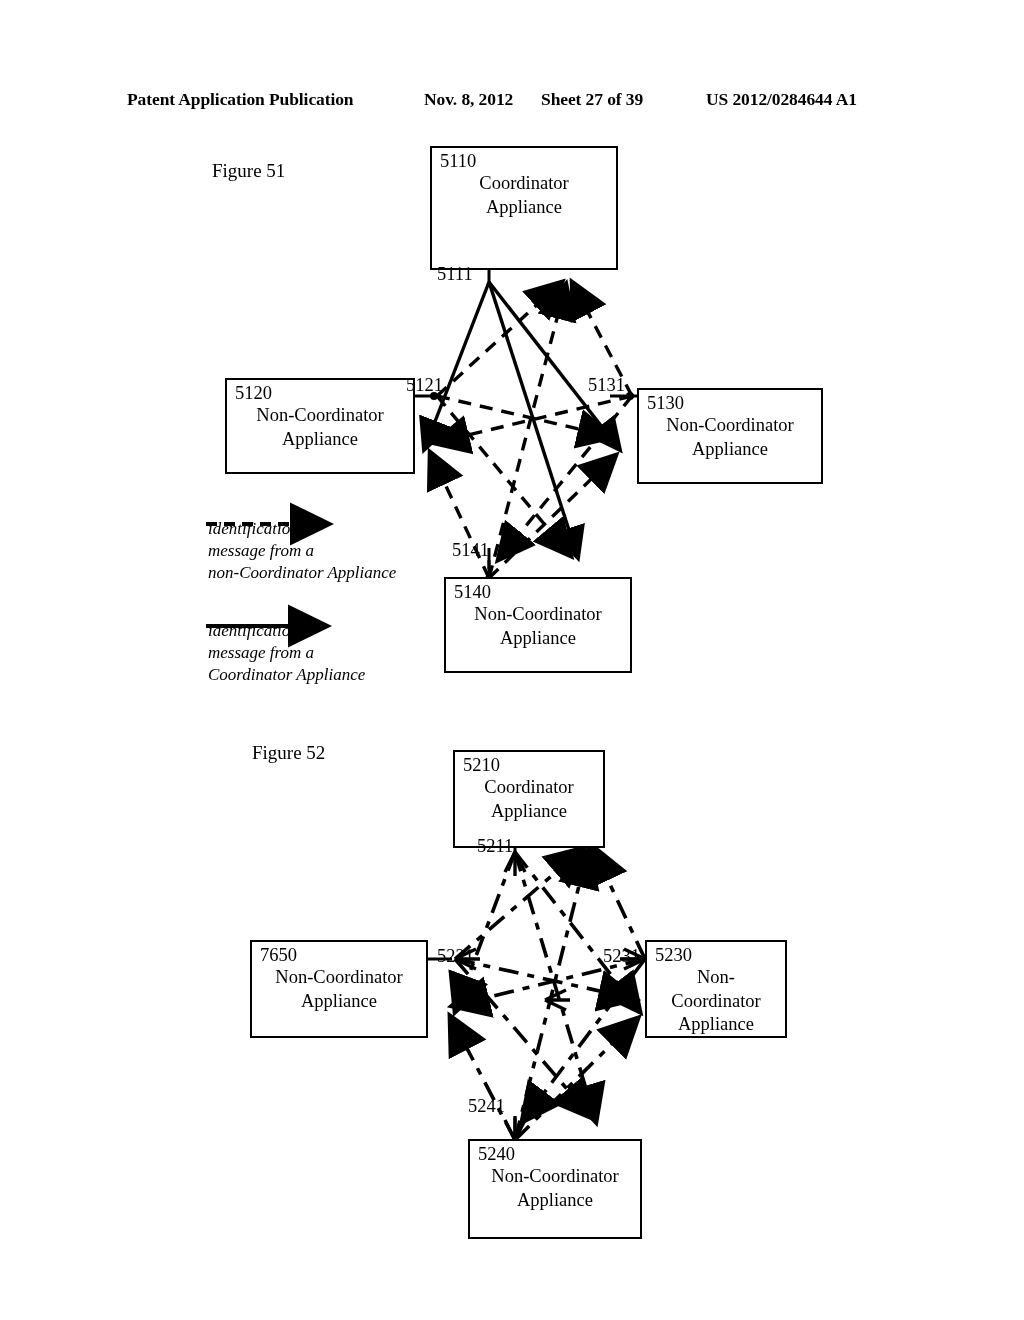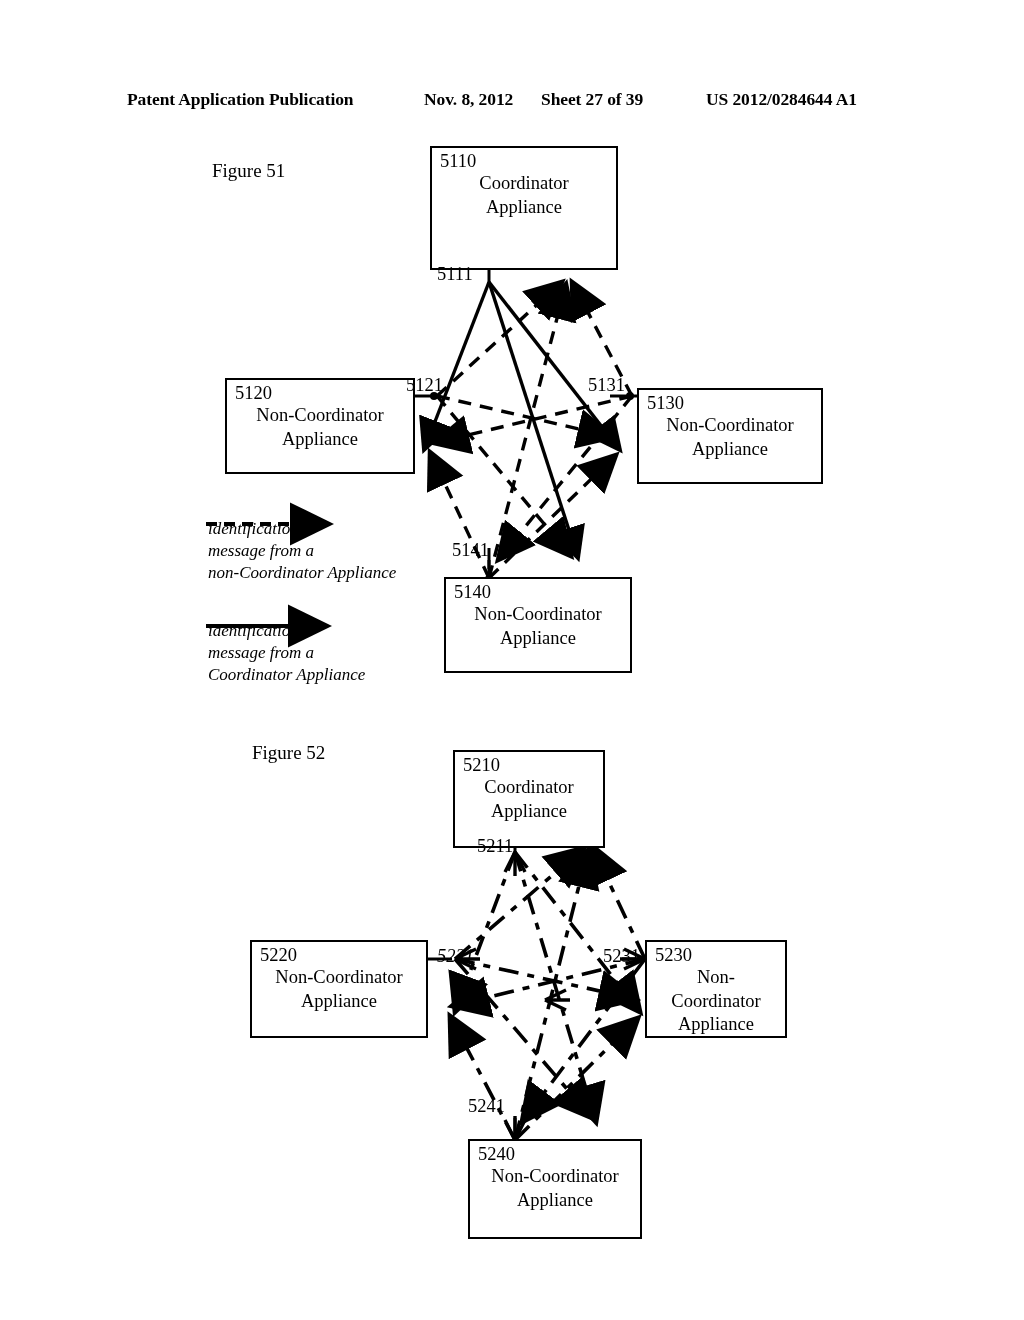--- a/index.html
+++ b/index.html
@@ -233,21 +233,21 @@
 
     <div class="box" style="left:453px;top:750px;width:152px;height:98px;">
       <span class="bid">5210</span>
       <div class="btitle">
         <div>Coordinator</div>
         <div>Appliance</div>
       </div>
     </div>
 
     <div class="box b-left" style="left:250px;top:940px;width:178px;height:98px;">
-      <span class="bid">5220</span>
+      <span class="bid">7650</span>
       <div class="btitle">
         <div>Non-Coordinator</div>
         <div>Appliance</div>
       </div>
     </div>
 
     <div class="box" style="left:645px;top:940px;width:142px;height:98px;">
       <span class="bid">5230</span>
       <div class="btitle">
         <div>Non-Coordinator</div>
@@ -257,18 +257,18 @@
 
     <div class="box" style="left:468px;top:1139px;width:174px;height:100px;">
       <span class="bid">5240</span>
       <div class="btitle">
         <div>Non-Coordinator</div>
         <div>Appliance</div>
       </div>
     </div>
 
     <div class="nodelbl" style="left:455px;top:836px;margin-left:22px;">5211</div>
-    <div class="nodelbl" style="left:437px;top:946px;font-style:italic;">5221</div>
+    <div class="nodelbl" style="left:437px;top:946px;">5221</div>
     <div class="nodelbl" style="left:603px;top:946px;">5231</div>
     <div class="nodelbl" style="left:468px;top:1096px;">5241</div>
   </div>
 
 </div>
 
 </body></html>

